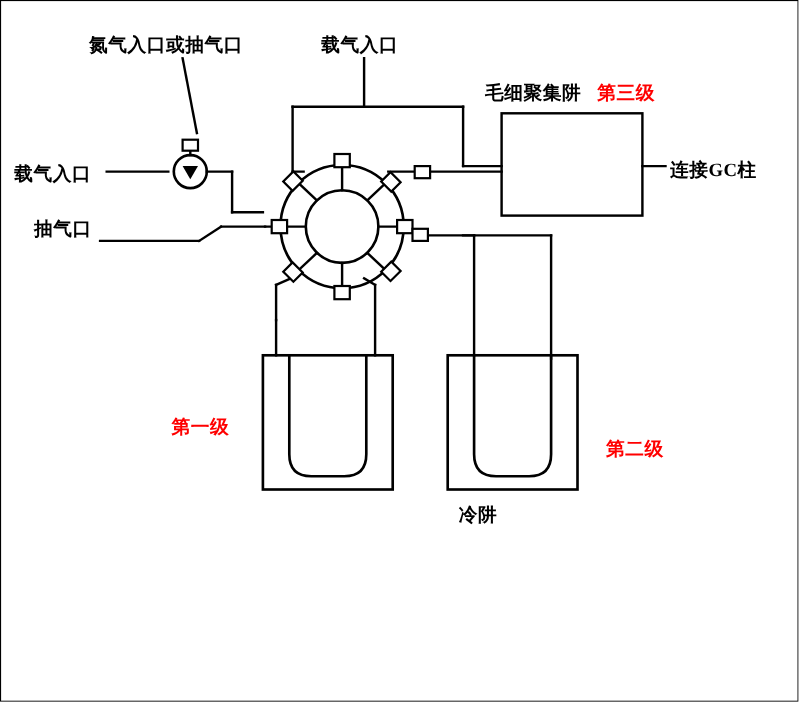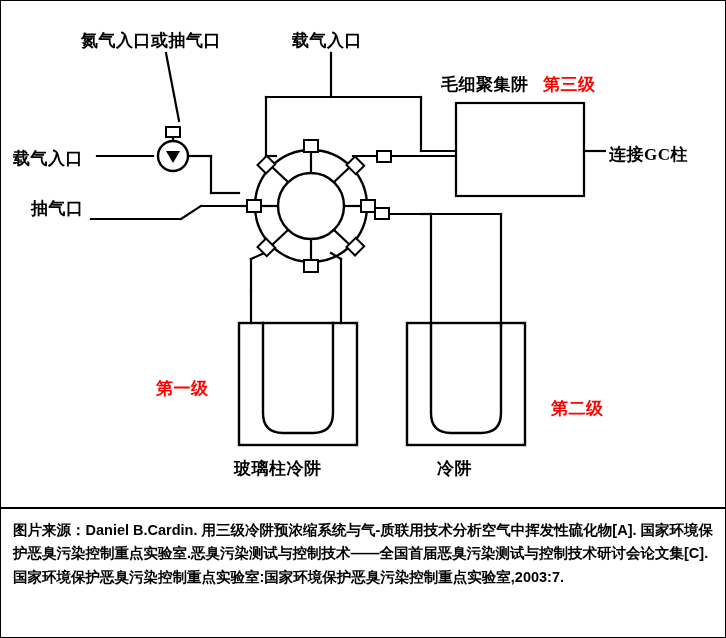--- a/index.html
+++ b/index.html
@@ -47,21 +47,21 @@
   #lbl-n2-inlet  { left: 80px;  top: 28px; }
   #lbl-carrier-top { left: 291px; top: 28px; }
   #lbl-capillary { left: 440px; top: 72px; }
   #lbl-stage3    { left: 542px; top: 72px; }
   #lbl-carrier-left { left: 12px; top: 146px; }
   #lbl-gc        { left: 608px; top: 142px; font-family: Liberation Serif, serif; }
   #lbl-vacuum    { left: 30px;  top: 196px; }
   #lbl-stage1    { left: 155px; top: 376px; }
   #lbl-stage2    { left: 530px; top: 396px; margin-left: 20px; }
   #lbl-glass-trap{ left: 233px; top: 456px; }
-  #lbl-coldtrap  { left: 436px; top: 456px; }
+  #lbl-coldtrap  { left: 416px; top: 456px; }
 
   #caption {
     position: absolute;
     left: 0;
     top: 506px;
     width: 726px;
     height: 130px;
     box-sizing: border-box;
     border-top: 2px solid #000000;
     padding: 10px 12px 0 12px;
@@ -168,19 +168,17 @@
 
     <div class="lbl" id="lbl-n2-inlet">氮气入口或抽气口</div>
     <div class="lbl" id="lbl-carrier-top">载气入口</div>
     <div class="lbl" id="lbl-capillary">毛细聚集阱</div>
     <div class="lbl lbl-red" id="lbl-stage3">第三级</div>
     <div class="lbl" id="lbl-carrier-left">载气入口</div>
     <div class="lbl" id="lbl-gc">连接GC柱</div>
     <div class="lbl" id="lbl-vacuum">抽气口</div>
     <div class="lbl lbl-red" id="lbl-stage1">第一级</div>
     <div class="lbl lbl-red" id="lbl-stage2">第二级</div>
-    <div class="lbl" id="lbl-glass-trap">玻璃柱冷阱</div>
     <div class="lbl" id="lbl-coldtrap">冷阱</div>
   </div>
 
-  <div id="caption">图片来源：Daniel B.Cardin. 用三级冷阱预浓缩系统与气-质联用技术分析空气中挥发性硫化物[A]. 国家环境保护恶臭污染控制重点实验室.恶臭污染测试与控制技术——全国首届恶臭污染测试与控制技术研讨会论文集[C].国家环境保护恶臭污染控制重点实验室:国家环境保护恶臭污染控制重点实验室,2003:7.</div>
 
 </div>
 
 </body></html>

